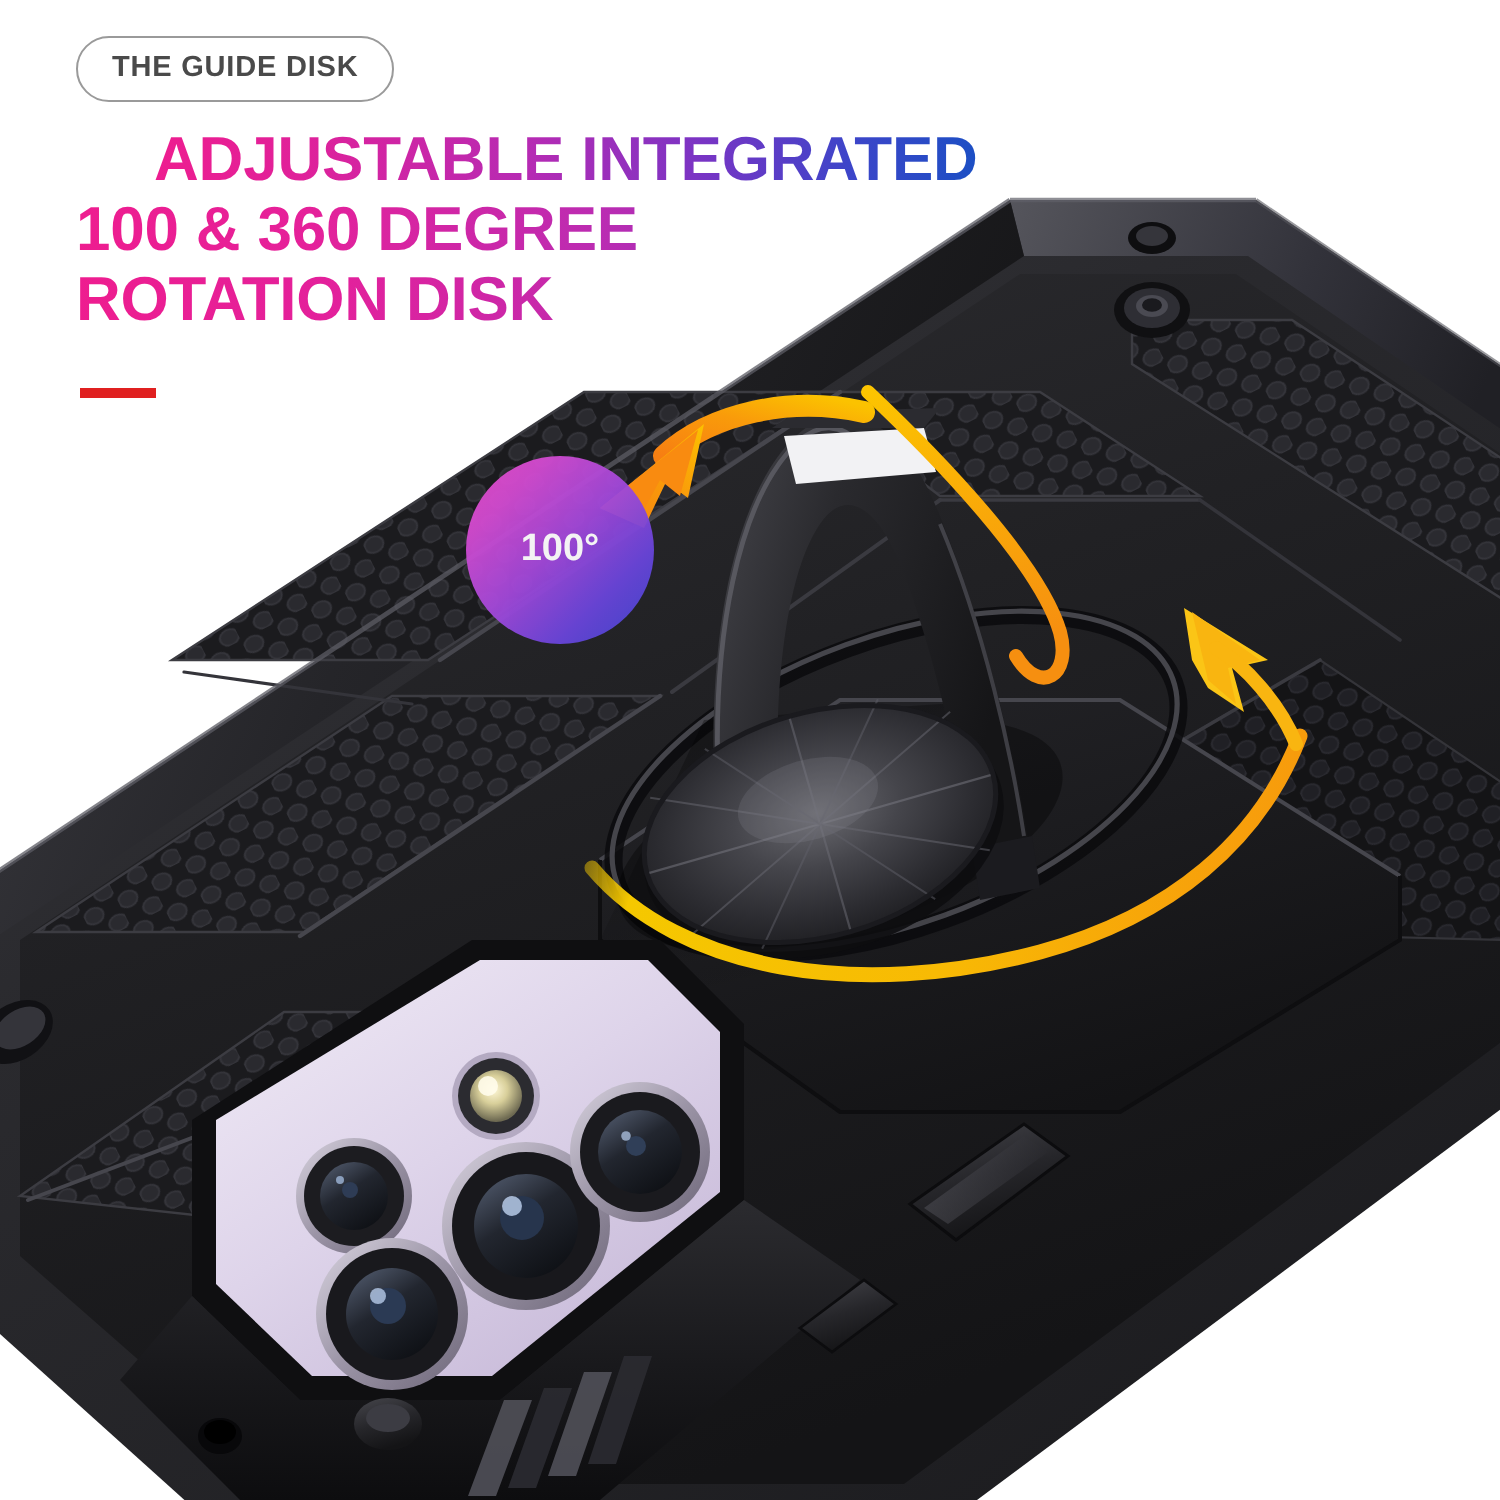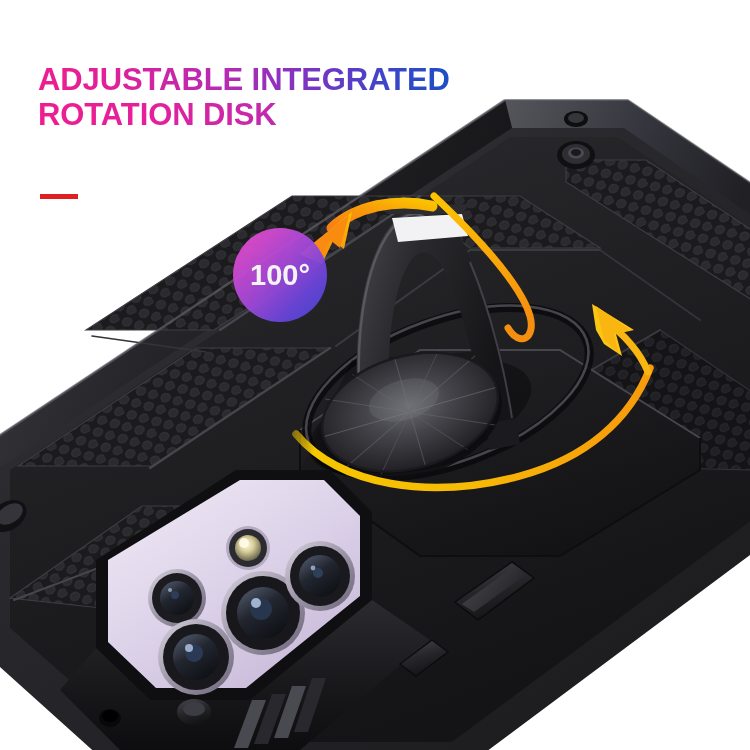--- a/index.html
+++ b/index.html
@@ -50,20 +50,21 @@
     letter-spacing: -0.1px;
     white-space: nowrap;
     -webkit-background-clip: text;
     background-clip: text;
     color: transparent;
     -webkit-text-fill-color: transparent;
   }
   .hl-line-1 {
     background-image: linear-gradient(95deg, #ee1d8f 0%, #e0219a 18%,
                       #b52bb4 46%, #7a34c4 66%, #3d45c9 84%, #1b4fc4 100%);
+    margin-left: 39px;
   }
   .hl-line-2 {
     background-image: linear-gradient(95deg, #ee1d8f 0%, #e5219a 26%,
                       #bb2cb2 58%, #8a33bf 82%, #6d3cc2 100%);
   }
   .hl-line-3 {
     background-image: linear-gradient(95deg, #ee1d8f 0%, #e2219c 30%,
                       #b72db3 65%, #8634c0 100%);
   }
 
@@ -96,21 +97,21 @@
     color: #ffffff;
     font-weight: bold;
     z-index: 50;
     user-select: none;
   }
   #badge-100 {
     left: 233px;
     top: 228px;
     width: 94px;
     height: 94px;
-    font-size: 29px;
+    font-size: 19px;
     background: linear-gradient(135deg, #e84bc8 0%, #d24ad0 22%,
                 #a348d9 48%, #6a45db 74%, #3f46cf 100%);
     opacity: 0.95;
     justify-content: center;
   }
   #badge-360 {
     left: 620px;
     top: 337px;
     width: 96px;
     height: 96px;
@@ -474,21 +475,25 @@
         <path d="M 648,372 C 640,352 622,332 608,324" fill="none" stroke="#f9b510" stroke-width="7" stroke-linecap="round"></path>
       </g>
     </svg>
   </div>
 
   <div class="deg-badge" id="badge-100">
     <span>100°</span>
   </div>
 
 
+  <div id="eyebrow-badge">
+    <span>THE GUIDE DISK</span>
+  </div>
 
   <div id="headline">
     <span class="hl-line hl-line-1">ADJUSTABLE INTEGRATED</span>
+    <span class="hl-line hl-line-2">100 &amp; 360 DEGREE</span>
     <span class="hl-line hl-line-3">ROTATION DISK</span>
   </div>
 
   <div id="accent-rule"></div>
 
 </div>
 
 </body></html>

